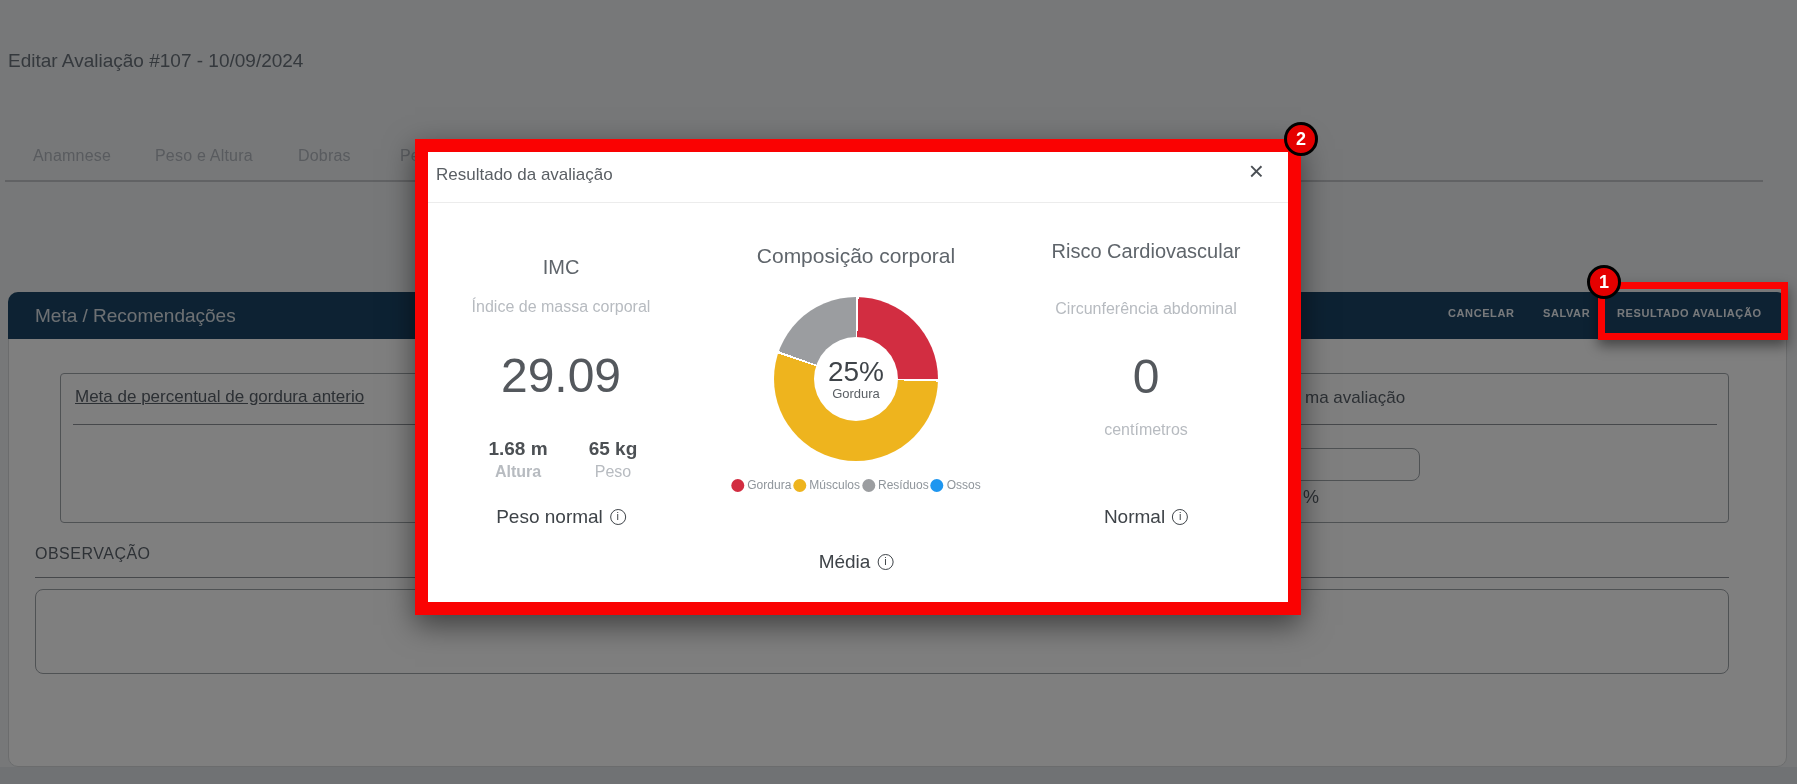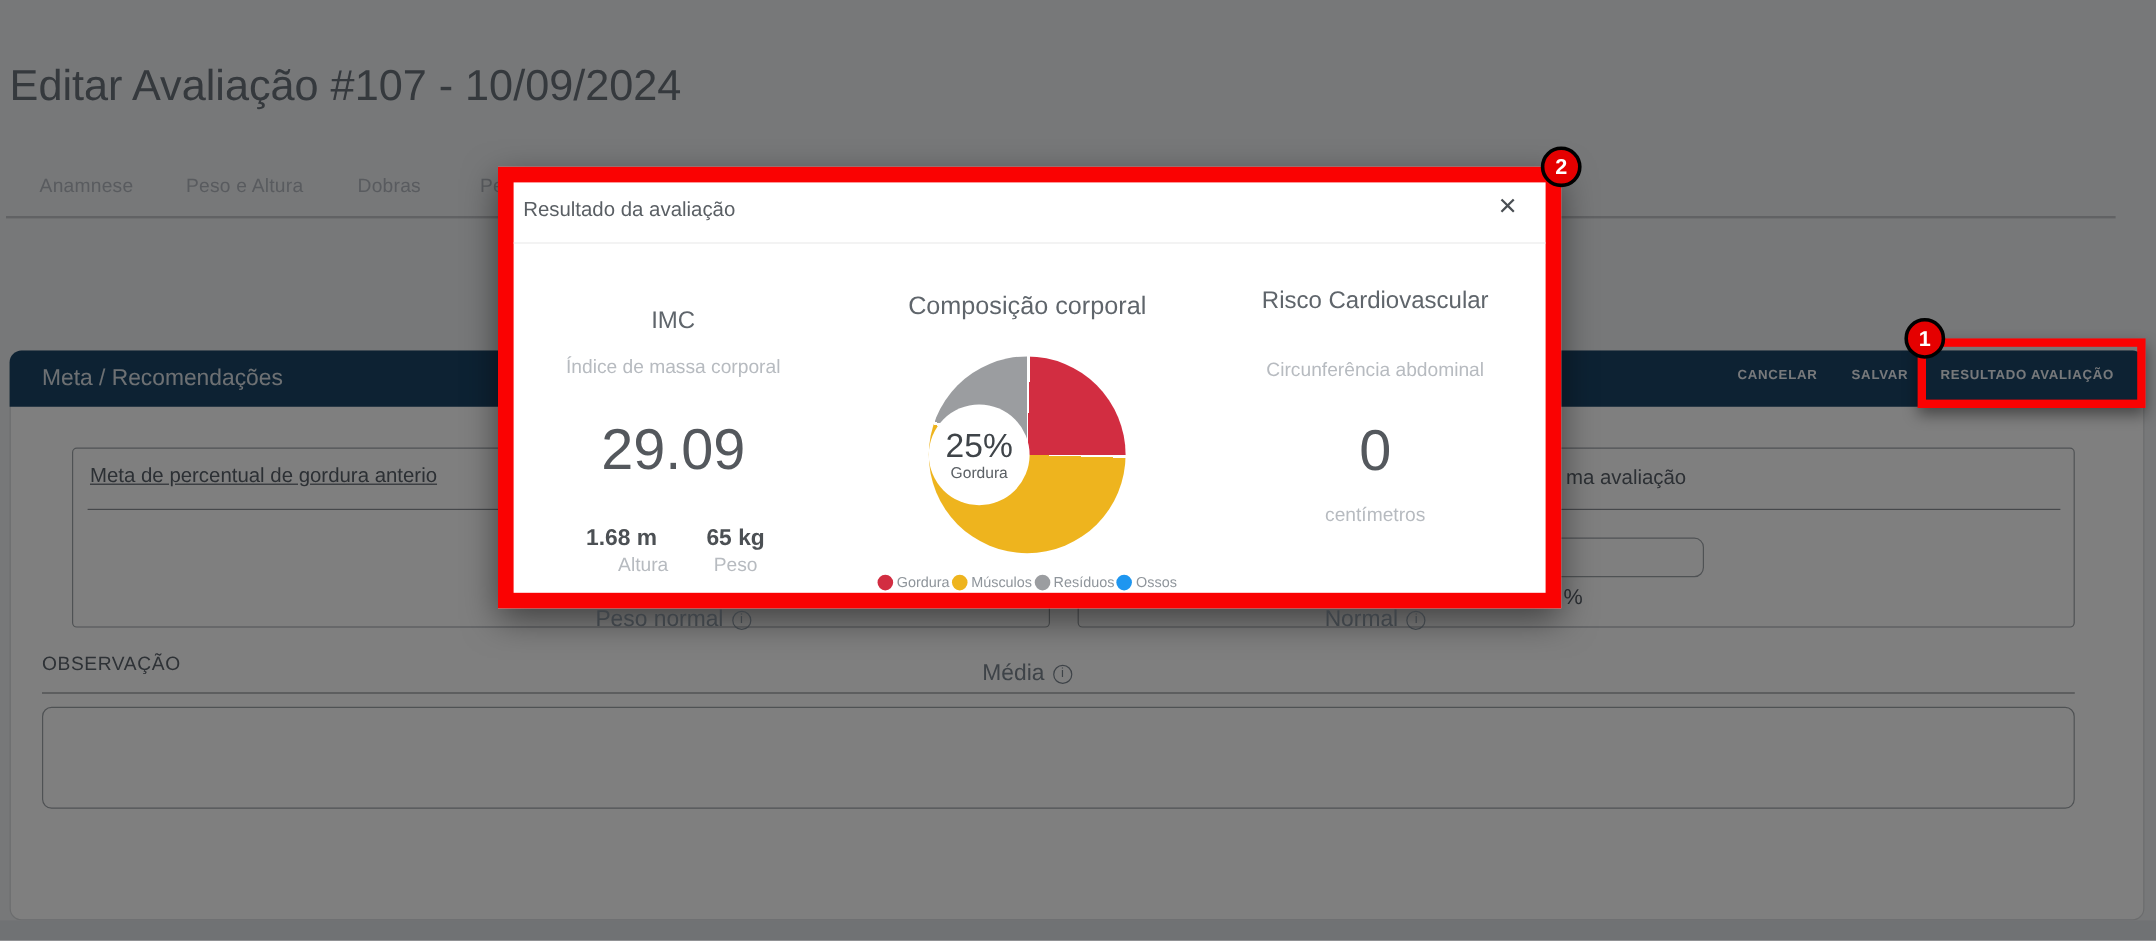--- a/index.html
+++ b/index.html
@@ -1,21 +1,21 @@
 <!DOCTYPE html>
 <html><head>
 <meta charset="utf-8">
 <style>
   html,body{margin:0;padding:0;background:#222;}
   *{box-sizing:border-box;}
   .stage{position:relative;width:1797px;height:784px;overflow:hidden;
          font-family:"Liberation Sans","DejaVu Sans",sans-serif;background:#eef0f2;}
   
   .page{position:absolute;inset:0;}
-  .page-title{position:absolute;left:8px;top:50px;font-size:36px;color:#6a727b;}
+  .page-title{position:absolute;left:8px;top:50px;font-size:19px;color:#6a727b;}
   .tab{position:absolute;top:147px;font-size:16px;color:#b2b7be;letter-spacing:.2px;cursor:pointer;}
   .tab.t1{left:33px}.tab.t2{left:155px}.tab.t3{left:298px}.tab.t4{left:400px}
   .tabs-divider{position:absolute;left:5px;top:180px;width:1758px;height:2px;background:#c2c5c8;}
   .card{position:absolute;left:8px;top:292px;width:1779px;height:475px;background:#fff;
         border:1px solid #d6d9db;border-radius:10px;}
   .card-header{position:absolute;left:8px;top:292px;width:1779px;height:47px;background:#1a4566;
         border-radius:10px 10px 0 0;}
   .card-header-title{position:absolute;left:35px;top:305px;font-size:19px;color:rgba(255,255,255,.84);}
   .bar-btn{position:absolute;top:307px;font-size:11px;font-weight:bold;letter-spacing:.6px;
         color:#eef2f7;cursor:pointer;}
@@ -33,35 +33,35 @@
         border:1px solid #9fa4a9;border-radius:8px;background:transparent;}
   .pct-suffix{position:absolute;left:1303px;top:487px;font-size:18px;color:#596069;}
   .obs-label{position:absolute;left:35px;top:545px;font-size:16px;letter-spacing:.5px;color:#5d646d;}
   .obs-underline{position:absolute;left:35px;top:577px;width:1694px;height:1px;background:#8d9196;}
   .obs-textarea{position:absolute;left:35px;top:589px;width:1694px;height:85px;
         border:1px solid #9fa4a9;border-radius:8px;background:transparent;}
   .bottom-strip{position:absolute;left:0;top:767px;width:1797px;height:17px;background:#e1e5e9;}
   
   .backdrop{position:absolute;inset:0;background:rgba(0,0,0,0.5);z-index:5;}
   
-  .modal{position:absolute;left:415px;top:139px;width:886px;height:368px;background:#fff;
+  .modal{position:absolute;left:415px;top:139px;width:886px;height:476px;background:#fff;
         border:13px solid #fa0202;z-index:10;box-shadow:0 10px 28px rgba(0,0,0,.5);}
   .modal-title{position:absolute;left:8px;top:13px;font-size:17px;color:#5a5f64;}
   .modal-close{position:absolute;right:24px;top:6px;font-size:26px;font-weight:300;color:#4a4f54;cursor:pointer;line-height:1;}
   .modal-divider{position:absolute;left:0;top:50px;width:100%;height:1px;background:#ececec;}
   .cc{position:absolute;transform:translateX(-50%);white-space:nowrap;text-align:center;}
   .col-heading{font-size:20px;color:#5f656b;}
   .muted{font-size:16px;color:#b7bbc0;}
   .big-value{font-size:48px;color:#54585d;line-height:1;}
   .hw-value{font-size:19px;font-weight:bold;color:#4c5054;}
   .status-row{display:flex;align-items:center;gap:7px;font-size:19px;color:#3e4348;}
   .info-icon{display:inline-block;width:16px;height:16px;border:1.5px solid #3e4348;border-radius:50%;
         font-size:11px;line-height:13px;text-align:center;color:#3e4348;font-style:normal;cursor:pointer;}
   .donut{position:absolute;left:346px;top:145px;width:164px;height:164px;border-radius:50%;
-        display:flex;align-items:center;justify-content:flex-start;}
+        display:flex;align-items:center;justify-content:center;}
   .donut-hole{width:84px;height:84px;background:#fff;border-radius:50%;display:flex;flex-direction:column;
         align-items:center;justify-content:center;}
   .hole-value{font-size:28px;color:#3f4449;line-height:1.05;}
   .hole-label{font-size:13px;color:#5b6065;}
   .legend{display:flex;align-items:center;gap:2px;font-size:12px;color:#8f959b;}
   .legend-item{display:flex;align-items:center;gap:3px;cursor:pointer;}
   .legend-dot{width:13px;height:13px;border-radius:50%;background:#ccc;}
   .ann-box{position:absolute;left:1598px;top:282px;width:190px;height:58px;border:7px solid #fa0202;
         z-index:11;box-shadow:0 6px 12px rgba(0,0,0,.45);}
   .badge{position:absolute;width:34px;height:34px;border-radius:50%;background:#e50000;border:3px solid #000;
@@ -111,21 +111,21 @@
 
   <div class="modal">
     <div class="modal-title">Resultado da avaliação</div>
     <div class="modal-close">×</div>
     <div class="modal-divider"></div>
 
     <div class="cc col-heading" style="left:133px;top:84px;margin-top:20px;">IMC</div>
     <div class="cc muted" style="left:133px;top:146px;">Índice de massa corporal</div>
     <div class="cc big-value" style="left:133px;top:200px;">29.09</div>
     <div class="cc hw-value" style="left:90px;top:286px;">1.68 m</div>
-    <div class="cc muted" style="left:108px;top:311px;">Altura</div>
+    <div class="cc muted" style="left:90px;top:311px;font-weight:bold;">Altura</div>
     <div class="cc hw-value" style="left:185px;top:286px;">65 kg</div>
     <div class="cc muted" style="left:185px;top:311px;">Peso</div>
     <div class="cc status-row" style="left:133px;top:354px;">
       <span>Peso normal</span>
       <span class="info-icon">i</span>
     </div>
 
     <div class="cc col-heading" style="left:428px;top:92px;font-size:21px;text-align:center;">Composição corporal</div>
     <div class="donut" style="background: conic-gradient(rgb(255, 255, 255) 0%, rgb(255, 255, 255) 0.5%, rgb(210, 45, 65) 0.5%, rgb(210, 45, 65) 25%, rgb(255, 255, 255) 25%, rgb(255, 255, 255) 25.5%, rgb(238, 180, 30) 25.5%, rgb(238, 180, 30) 80%, rgb(255, 255, 255) 80%, rgb(255, 255, 255) 80.5%, rgb(155, 157, 160) 80.5%, rgb(155, 157, 160) 100%);">
       <div class="donut-hole">

